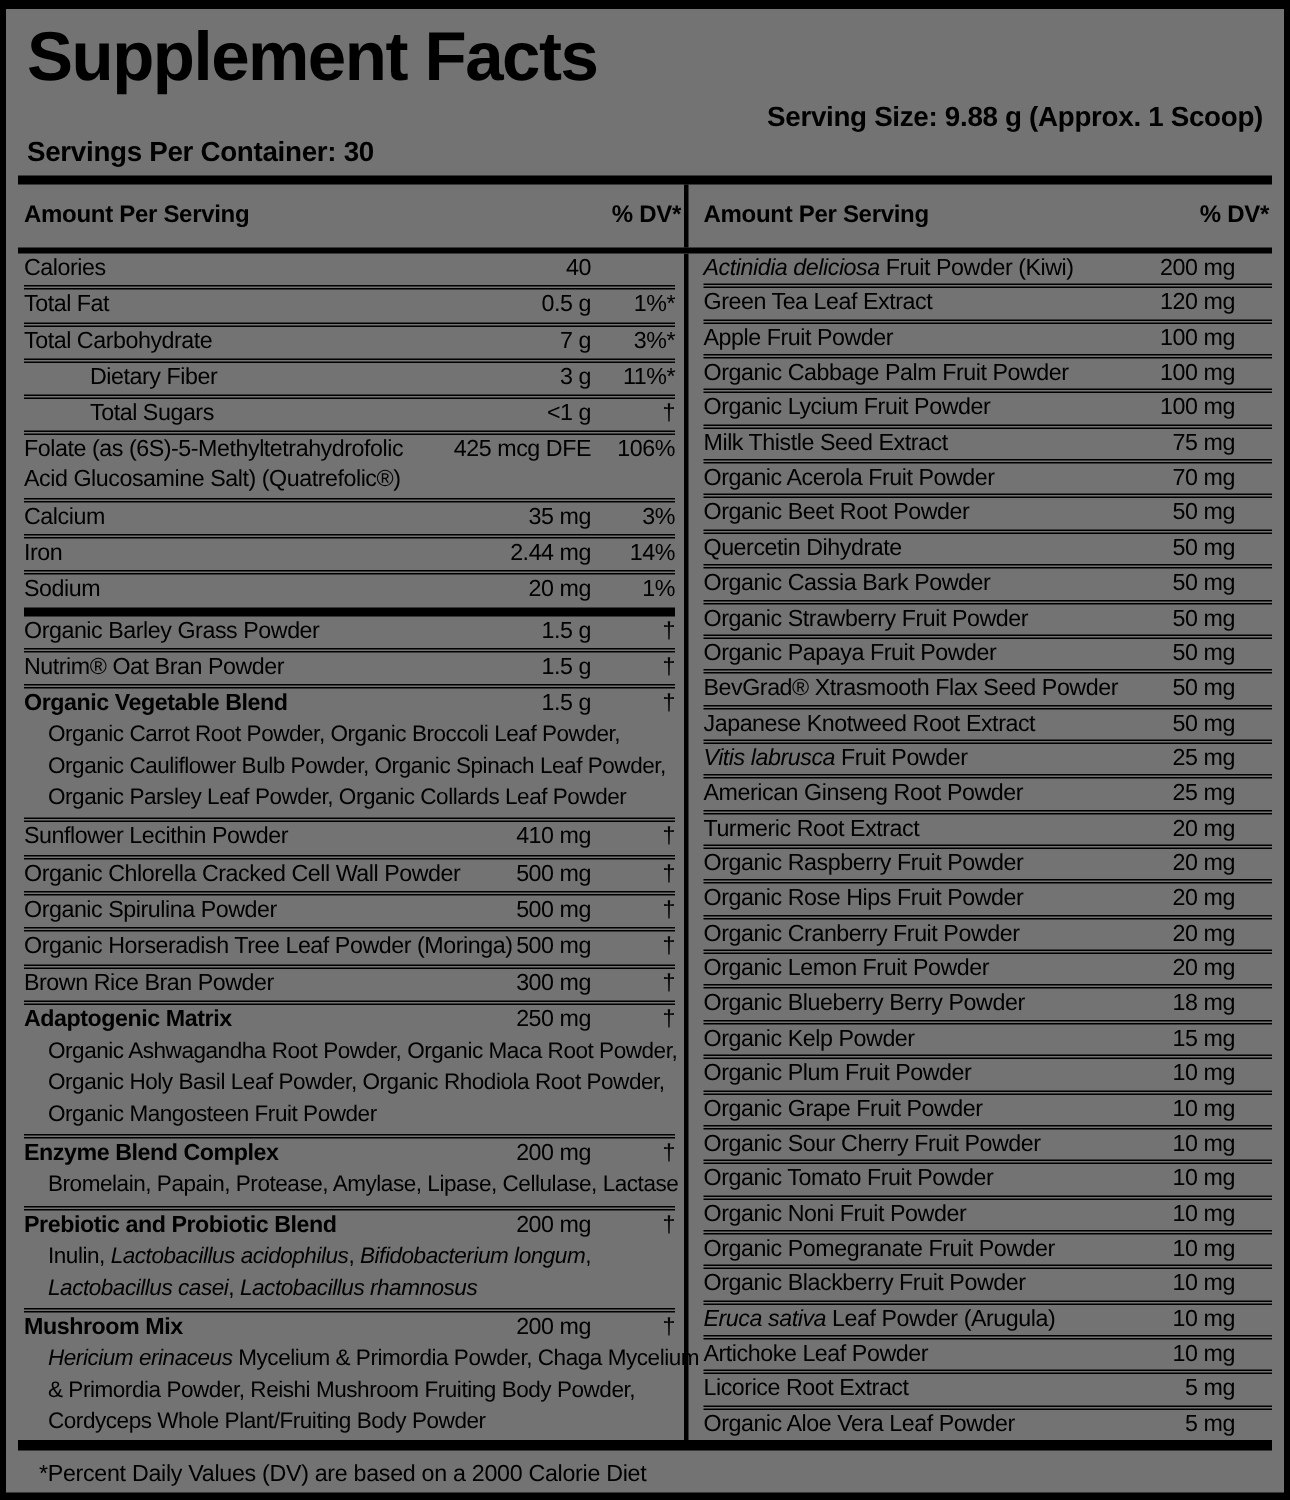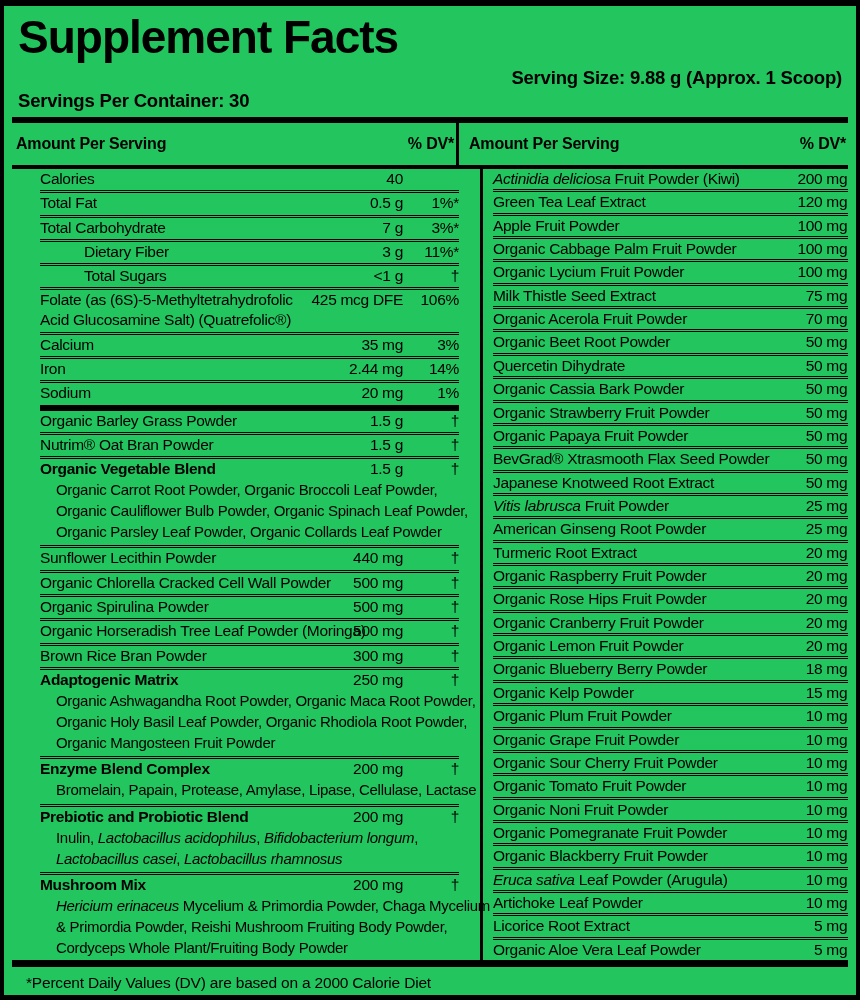--- a/index.html
+++ b/index.html
@@ -1,35 +1,35 @@
 <!DOCTYPE html>
 <html><head>
 <meta charset="utf-8">
 <style>
   html,body{margin:0;padding:0;background:#fff;}
   body{width:860px;height:1000px;overflow:hidden;font-family:"Liberation Sans",sans-serif;color:#000;}
-  .label{box-sizing:border-box;width:860px;height:1000px;background:#22c55e;
+  .label{box-sizing:border-box;width:860px;height:1000px;background:#737373;
          border:solid #000;border-width:6px 4px 5px 4px;}
   
   .head{padding:8px 14px 5px 14px;}
   .title{margin:0;font-size:46px;font-weight:bold;letter-spacing:-1px;line-height:1.02;}
   .serving{font-size:18.5px;font-weight:bold;line-height:23px;letter-spacing:-0.2px;}
   .serving:first-of-type{margin-top:5px;text-align:right;}
   
   .table{margin:0 8px;}
   .top-rule{height:6px;background:#000;}
   .bottom-rule{height:7px;background:#000;}
   .thead{display:flex;border-bottom:4px solid #000;}
   .th{display:flex;justify-content:space-between;align-items:center;
       font-weight:bold;font-size:16px;height:42px;letter-spacing:-0.2px;}
   .th-left{width:447px;padding:0 2px 0 4px;border-right:3px solid #000;box-sizing:border-box;}
   .th-right{flex:1;padding:0 2px 0 10px;}
   .tbody{display:flex;height:791px;overflow:hidden;}
   .col{display:flex;flex-direction:column;justify-content:space-between;box-sizing:border-box;}
-  .col-left{width:447px;border-right:3px solid #000;padding:0 21px 0 4px;margin-left:24px;}
+  .col-left{width:447px;border-right:3px solid #000;padding:0 6px 0 4px;}
   .col-right{flex:1;padding:0 2px 0 10px;}
   .row{border-top:3px double #000;}
   .col .row:first-child{border-top:none;}
   .row.thick{border-top:6px solid #000;}
   .row-main{display:flex;align-items:flex-start;font-size:15.5px;line-height:20px;letter-spacing:-0.3px;}
   .row-main.bold .row-label{font-weight:bold;}
   .row-main.indent .row-label{padding-left:44px;}
   .row-label{flex:1 1 0;min-width:0;white-space:nowrap;}
   .row-label.wrap{white-space:normal;}
   .row-amount{flex:0 0 auto;text-align:right;white-space:nowrap;}
@@ -150,21 +150,21 @@
               <span class="row-amount">1.5 g</span>
               <span class="row-dv">†</span>
             </div>
             <div class="row-sub">Organic Carrot Root Powder, Organic Broccoli Leaf Powder,</div>
             <div class="row-sub">Organic Cauliflower Bulb Powder, Organic Spinach Leaf Powder,</div>
             <div class="row-sub">Organic Parsley Leaf Powder, Organic Collards Leaf Powder</div>
           </div>
           <div class="row">
             <div class="row-main">
               <span class="row-label">Sunflower Lecithin Powder</span>
-              <span class="row-amount">440 mg</span>
+              <span class="row-amount">410 mg</span>
               <span class="row-dv">†</span>
             </div>
           </div>
           <div class="row">
             <div class="row-main">
               <span class="row-label">Organic Chlorella Cracked Cell Wall Powder</span>
               <span class="row-amount">500 mg</span>
               <span class="row-dv">†</span>
             </div>
           </div>

